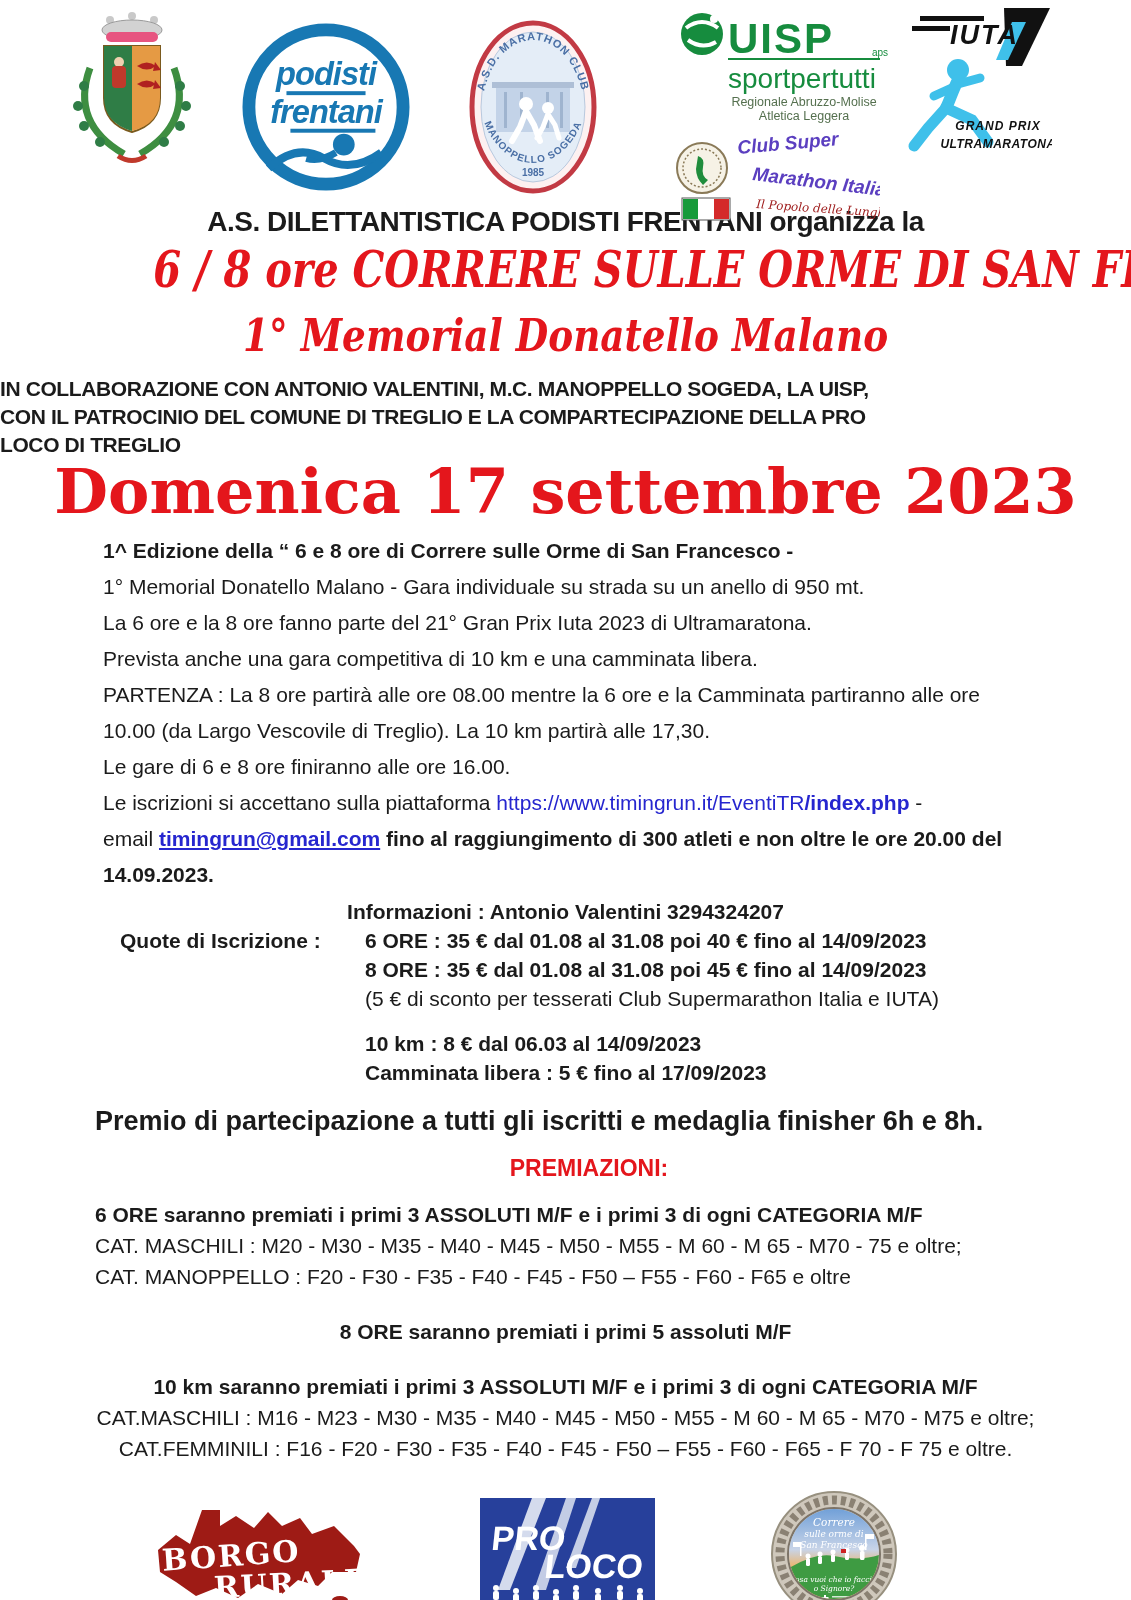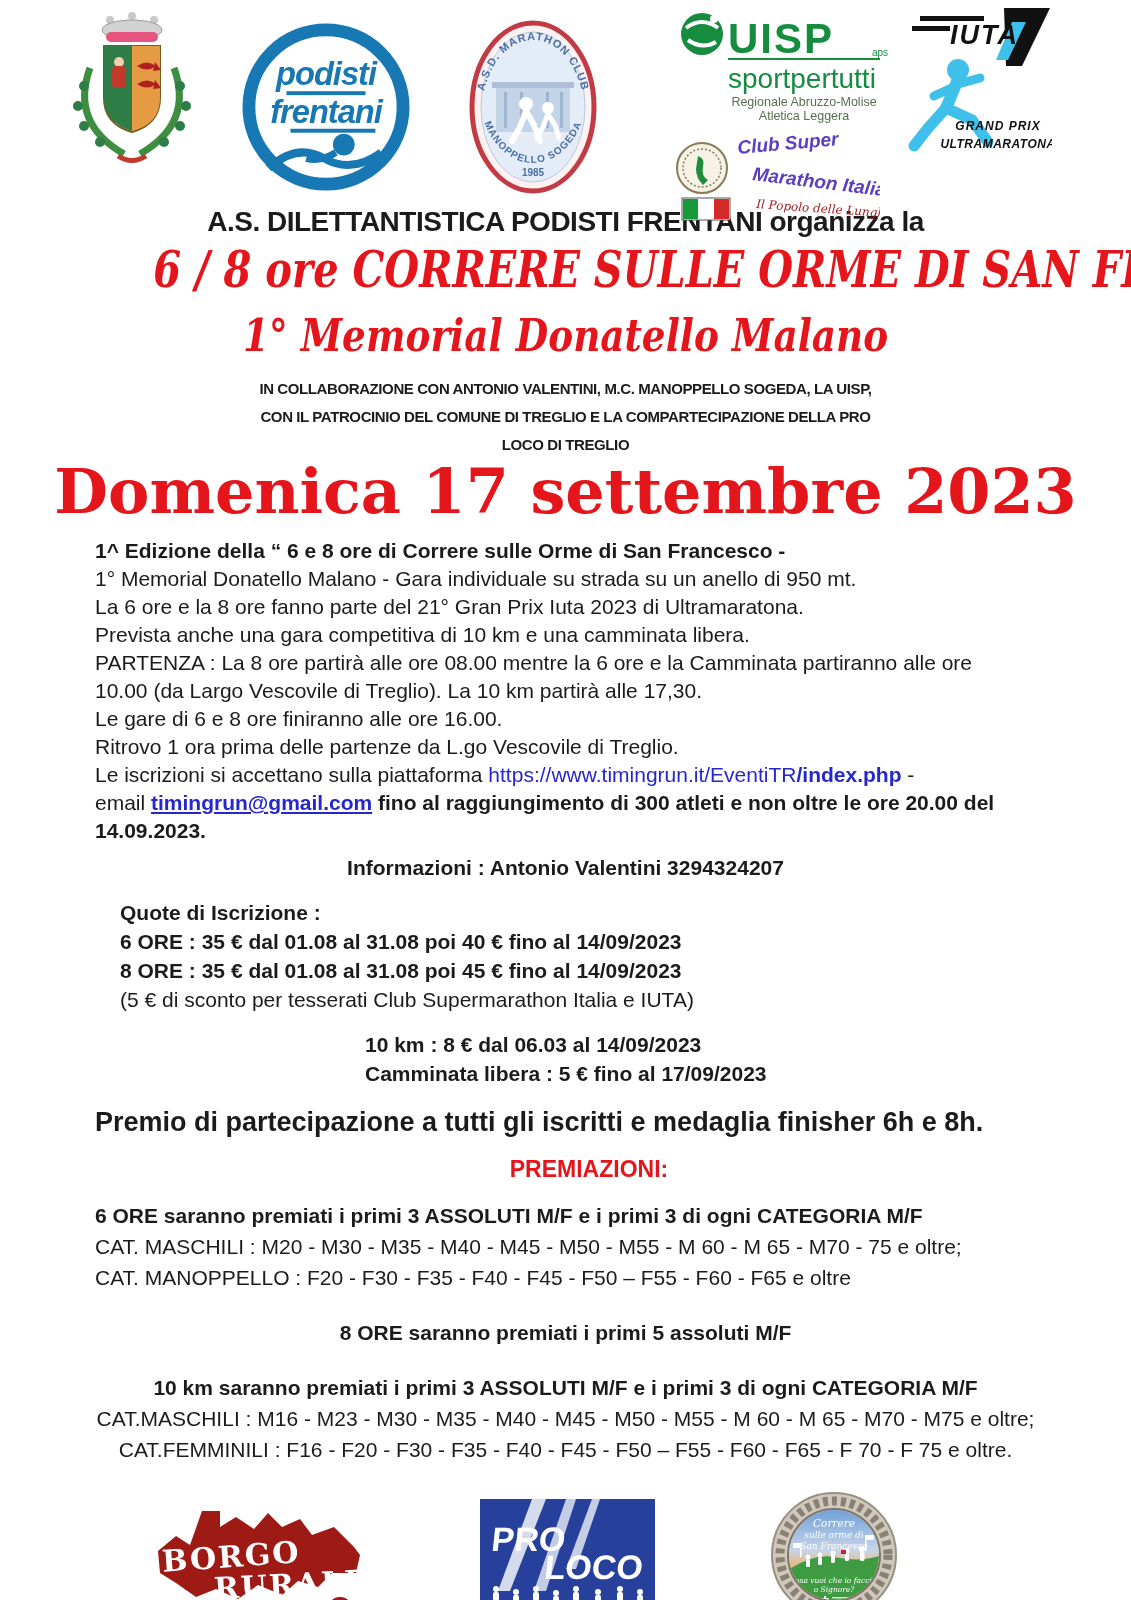--- a/index.html
+++ b/index.html
@@ -22,31 +22,31 @@
     display:inline-block;transform:scaleX(0.8);transform-origin:center;
     font-family:"DejaVu Serif",serif;font-style:italic;font-weight:bold;
     font-size:50px;color:var(--red);
   }
   .title2{ text-align:center;line-height:50px;white-space:nowrap;}
   .title2 span{
     display:inline-block;transform:scaleX(0.85);transform-origin:center;
     font-family:"DejaVu Serif",serif;font-style:italic;font-weight:bold;
     font-size:44px;color:var(--red);
   }
-  .collab{ text-align:center;font-weight:bold;font-size:15px;line-height:28px;letter-spacing:-0.4px;margin-top:4px;}
+  .collab{ text-align:left;font-weight:bold;font-size:21px;line-height:28px;letter-spacing:-0.4px;margin-top:4px;}
   .date{ text-align:center;font-family:"DejaVu Serif",serif;font-weight:bold;
     font-size:62px;line-height:62px;color:var(--red);margin-top:2px;}
   
   .body{margin:14px 0 0 95px;font-size:21px;line-height:28px;}
-  .b{margin:0;white-space:nowrap;}
+  .b{margin:8px;white-space:nowrap;}
   .bold{font-weight:bold;}
   a.link{color:var(--blue);text-decoration:none;}
   a.link.u{text-decoration:underline;}
   .info{text-align:center;font-weight:bold;font-size:21px;line-height:29px;margin-top:8px;}
-  .quote-row{display:flex;margin:16px 0 0 120px;font-size:21px;line-height:29px;flex-direction:column;}
+  .quote-row{display:flex;margin:0 0 0 120px;font-size:21px;line-height:29px;}
   .quote-label{width:245px;font-weight:bold;flex:none;}
   .quote-lines div{white-space:nowrap;}
   .fees2{margin:16px 0 0 365px;font-size:21px;line-height:29px;font-weight:bold;}
   .fees2 div{white-space:nowrap;}
   .premio{margin:20px 0 10px 95px;font-weight:bold;font-size:27px;line-height:29px;}
   .premiazioni{text-align:center;color:var(--red);font-weight:bold;font-size:23px;line-height:29px;margin-top:18px;padding-left:47px;}
   .awL{margin:0 0 0 95px;font-size:21px;line-height:31px;white-space:nowrap;}
   .mt16{margin-top:16px;}
   .mt24{margin-top:24px;}
   .center{text-align:center;margin-left:0;}
@@ -181,21 +181,20 @@
   <div class="date">Domenica 17 settembre 2023</div>
 
   <div class="body">
     <p class="b bold">1^ Edizione della “ 6 e 8 ore di Correre sulle Orme di San Francesco  -</p>
     <p class="b">1° Memorial Donatello Malano - Gara individuale su strada su un anello di 950 mt.</p>
     <p class="b">La 6 ore e la 8 ore fanno parte del 21° Gran Prix Iuta 2023 di Ultramaratona.</p>
     <p class="b">Prevista anche una gara competitiva di 10 km e una camminata libera.</p>
     <p class="b">PARTENZA : La 8 ore partirà alle ore 08.00 mentre la 6 ore e la Camminata  partiranno alle ore</p>
     <p class="b">10.00 (da Largo Vescovile di Treglio). La 10 km partirà alle 17,30.</p>
     <p class="b">Le gare di 6 e 8 ore finiranno alle ore 16.00.</p>
-    <p class="b">Ritrovo 1 ora prima delle partenze da L.go Vescovile di Treglio.</p>
     <p class="b">
       <span>Le iscrizioni si accettano sulla piattaforma </span><a class="link" href="#">https://www.timingrun.it/EventiTR</a><a class="link bold" href="#">/index.php</a><span> -</span>
     </p>
     <p class="b">
       <span>email </span><a class="link u bold" href="#">timingrun@gmail.com</a><span class="bold">  fino al raggiungimento di 300 atleti e non oltre le ore 20.00 del</span>
     </p>
     <p class="b bold">14.09.2023.</p>
   </div>
 
   <div class="info">Informazioni : Antonio Valentini 3294324207</div>

